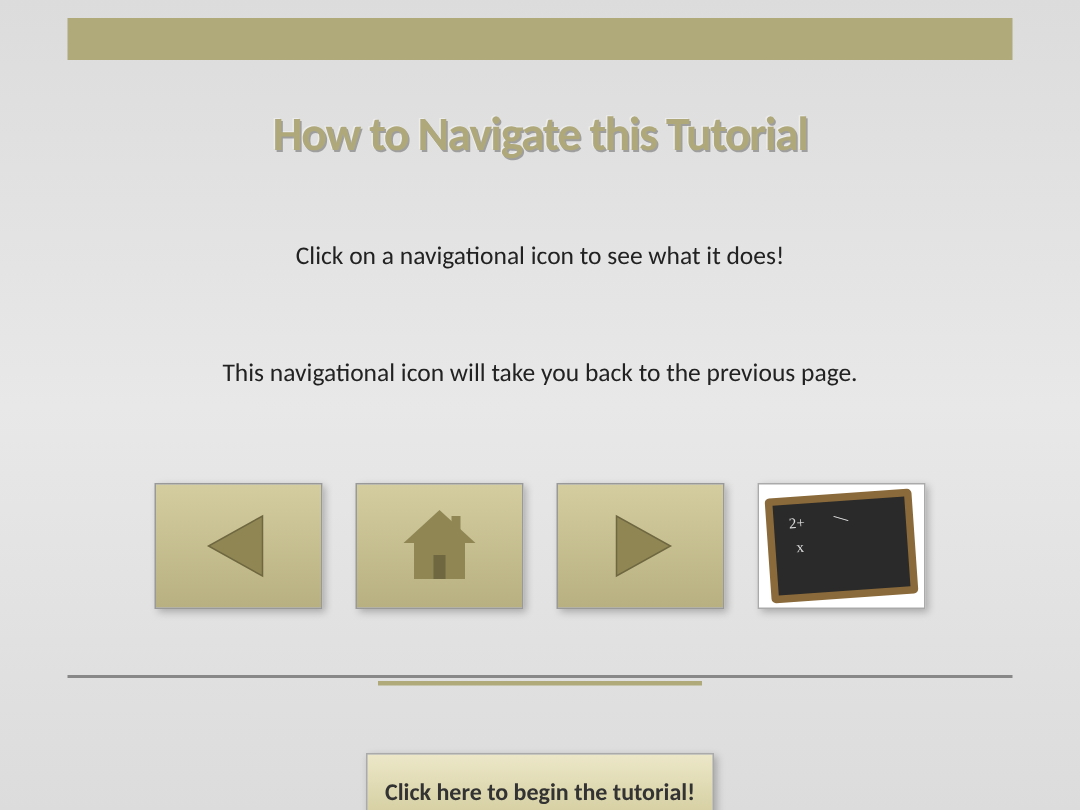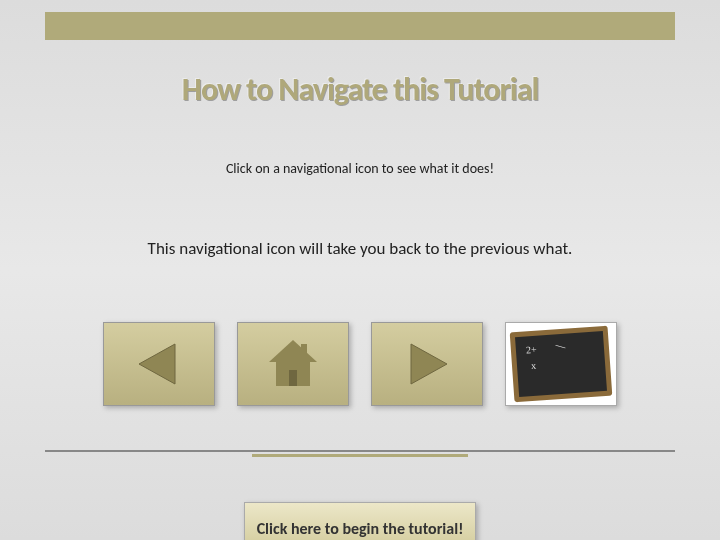--- a/index.html
+++ b/index.html
@@ -28,21 +28,21 @@
     font-weight: bold;
     color: #afa87a;
     text-shadow: 1px 1px 0 rgba(60,60,60,0.4), -1px -1px 0 rgba(255,255,255,0.4);
     letter-spacing: -1px;
   }
   .subtitle {
     position: absolute;
     top: 160px;
     width: 100%;
     text-align: center;
-    font-size: 14px;
+    font-size: 17px;
     color: #222;
   }
   .description {
     position: absolute;
     top: 238px;
     width: 100%;
     text-align: center;
     font-size: 17px;
     color: #222;
   }
@@ -131,21 +131,21 @@
 </style>
 </head>
 <body>
 
 <div class="top-bar"></div>
 
 <div class="title">How to Navigate this Tutorial</div>
 
 <div class="subtitle">Click on a navigational icon to see what it does!</div>
 
-<div class="description">This navigational icon will take you back to the previous what.</div>
+<div class="description">This navigational icon will take you back to the previous page.</div>
 
 <div class="icon-row">
 
   <div class="nav-card">
     <svg width="56" height="56" viewBox="0 0 56 56">
       <polygon points="44,8 44,48 8,28" fill="#8f8654" stroke="#6f6740" stroke-width="1"></polygon>
     </svg>
   </div>
 
   <div class="nav-card">

